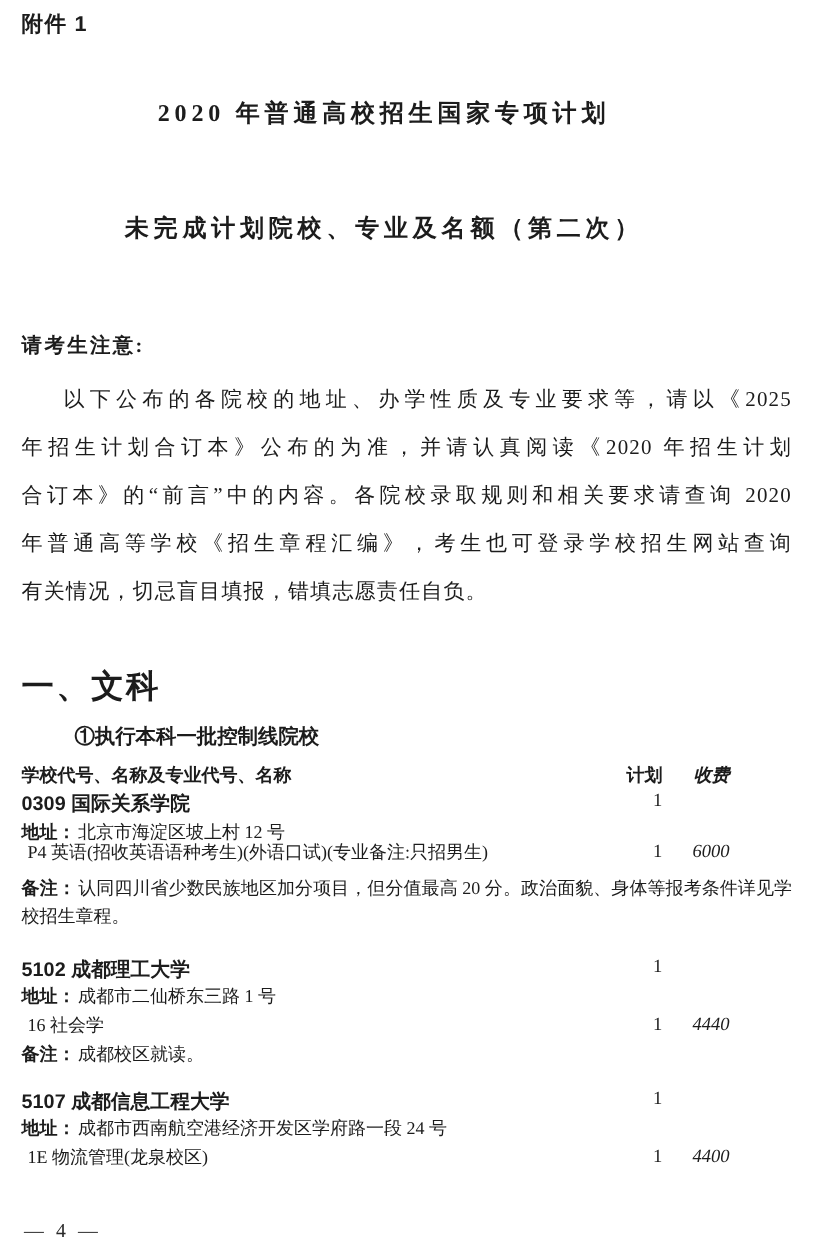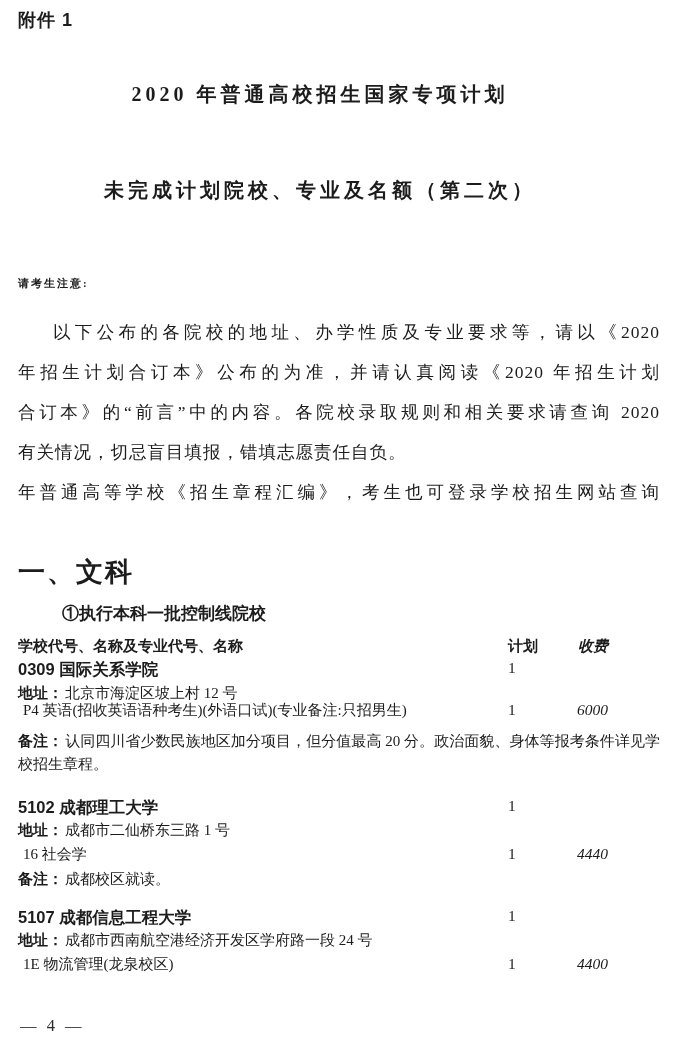--- a/index.html
+++ b/index.html
@@ -24,21 +24,21 @@
   .title-line {
     position: absolute; left: 0; right: 40px;
     text-align: center;
     font-size: 20px; font-weight: 700; letter-spacing: 4px;
   }
   .title-line.l1 { top: 81px; }
   .title-line.l2 { top: 145px; margin-top: 32px; }
 
   .notice-head {
     position: absolute; top: 276px; left: 18px;
-    font-size: 11px; font-weight: 700; letter-spacing: 2px;
+    font-size: 17px; font-weight: 700; letter-spacing: 2px;
   }
   .para { position: absolute; top: 312px; left: 18px; right: 20px; }
   .para .pline {
     font-size: 17.5px; line-height: 40px; height: 40px;
     white-space: nowrap; letter-spacing: 1px;
   }
   .para .pline.just { text-align: justify; text-align-last: justify; white-space: normal; overflow: hidden; }
   .para .pline.first { text-indent: 35px; }
 
   .section-heading {
@@ -46,21 +46,21 @@
     font-size: 27px; font-weight: 700; letter-spacing: 2px;
   }
   .subsection-heading {
     position: absolute; top: 602px; left: 18px;
     font-size: 17px; font-weight: 700; margin-left: 44px;
   }
 
   .row { position: absolute; left: 18px; right: 20px; white-space: nowrap; }
   .plan-cell {
     position: absolute; left: 490px; top: 0; width: 44px;
-    text-align: left; white-space: nowrap;
+    text-align: right; white-space: nowrap;
   }
   .fee-cell {
     position: absolute; left: 530px; top: 0; width: 60px;
     text-align: right; white-space: nowrap; font-style: italic;
   }
   .thead { top: 637px; font-size: 15px; font-weight: 700; }
   .thead .plan-cell, .thead .fee-cell { font-size: 15px; }
 
   .school-name { font-size: 16.5px; font-weight: 700; }
   .school-name .plan-cell { font-family: "Liberation Serif", serif; font-weight: 400; font-size: 15.5px; }
@@ -96,25 +96,25 @@
 <div class="page">
 
   <div class="attachment hei">附件 1</div>
 
   <div class="title-line l1 song">2020 年普通高校招生国家专项计划</div>
   <div class="title-line l2 song">未完成计划院校、专业及名额（第二次）</div>
 
   <div class="notice-head song">请考生注意:</div>
 
   <div class="para song">
-    <div class="pline first just">以下公布的各院校的地址、办学性质及专业要求等，请以《2020</div>
+    <div class="pline first just">以下公布的各院校的地址、办学性质及专业要求等，请以《2025</div>
     <div class="pline just">年招生计划合订本》公布的为准，并请认真阅读《2020 年招生计划</div>
     <div class="pline just">合订本》的“前言”中的内容。各院校录取规则和相关要求请查询 2020</div>
+    <div class="pline just">年普通高等学校《招生章程汇编》，考生也可登录学校招生网站查询</div>
     <div class="pline">有关情况，切忌盲目填报，错填志愿责任自负。</div>
-    <div class="pline just">年普通高等学校《招生章程汇编》，考生也可登录学校招生网站查询</div>
   </div>
 
   <div class="section-heading hei">一、文科</div>
   <div class="subsection-heading hei">①执行本科一批控制线院校</div>
 
   <div class="row thead hei">
     <span>学校代号、名称及专业代号、名称</span>
     <span class="plan-cell">计划</span>
     <span class="fee-cell">收费</span>
   </div>

